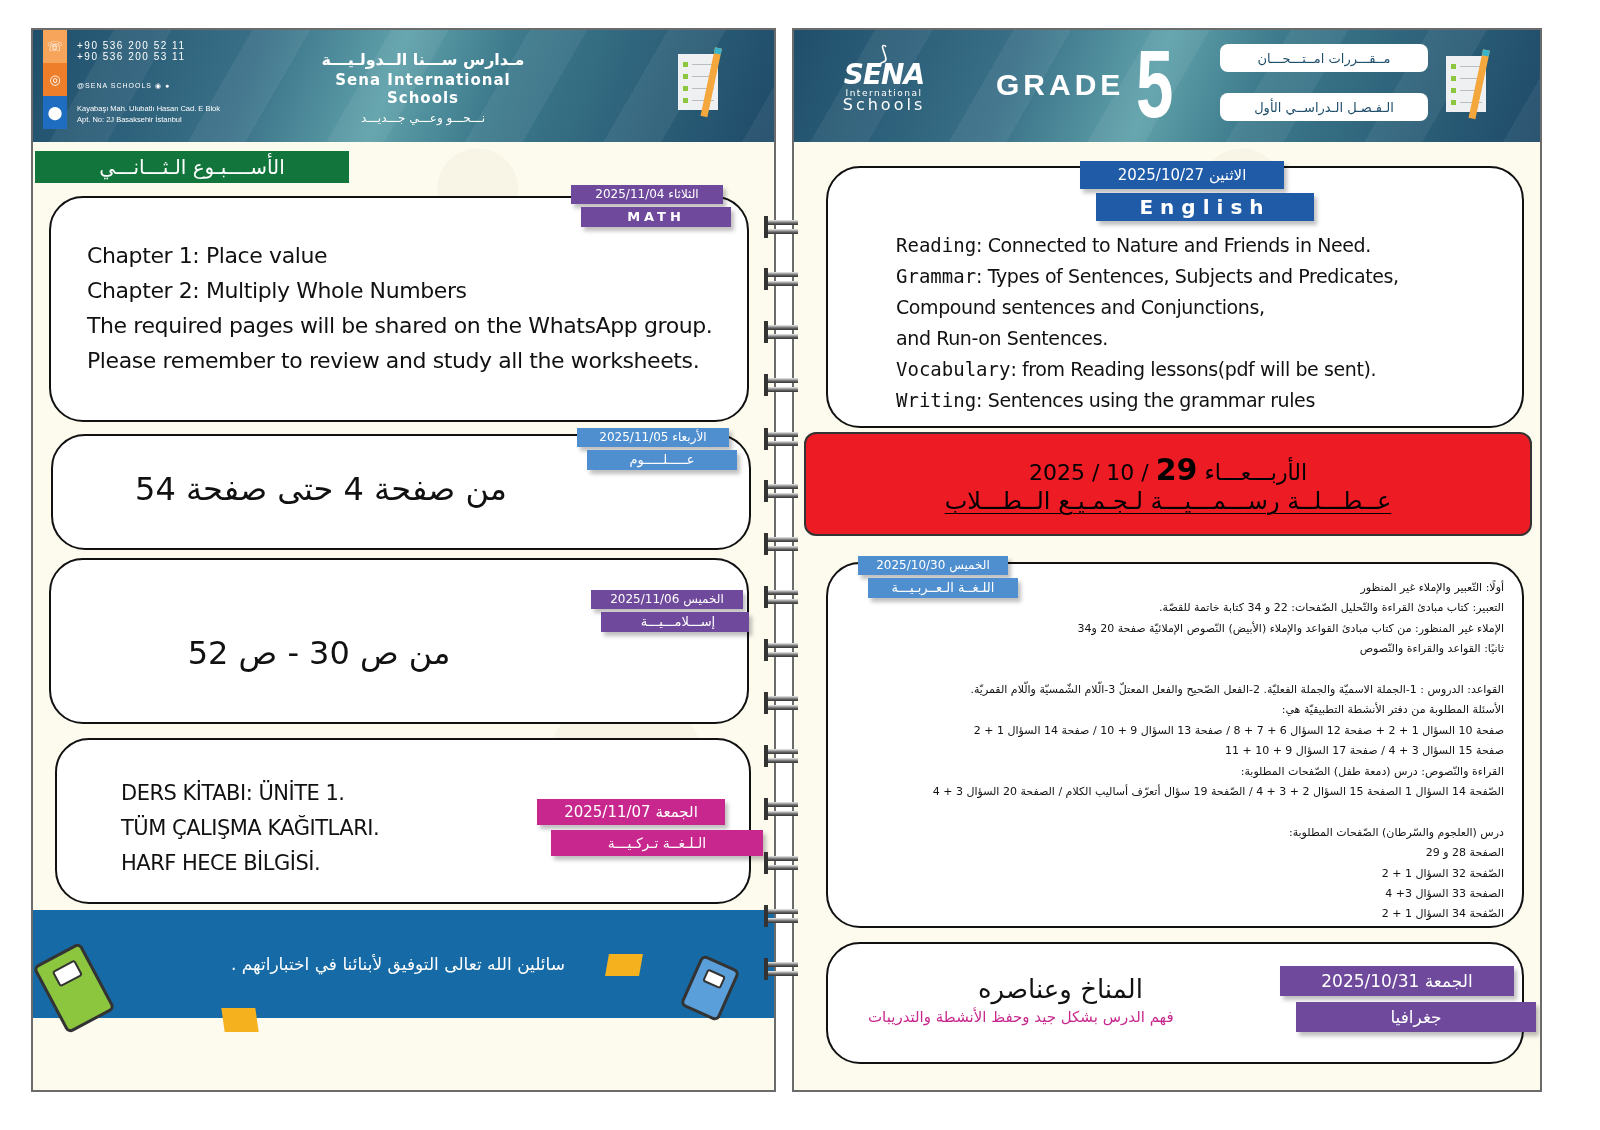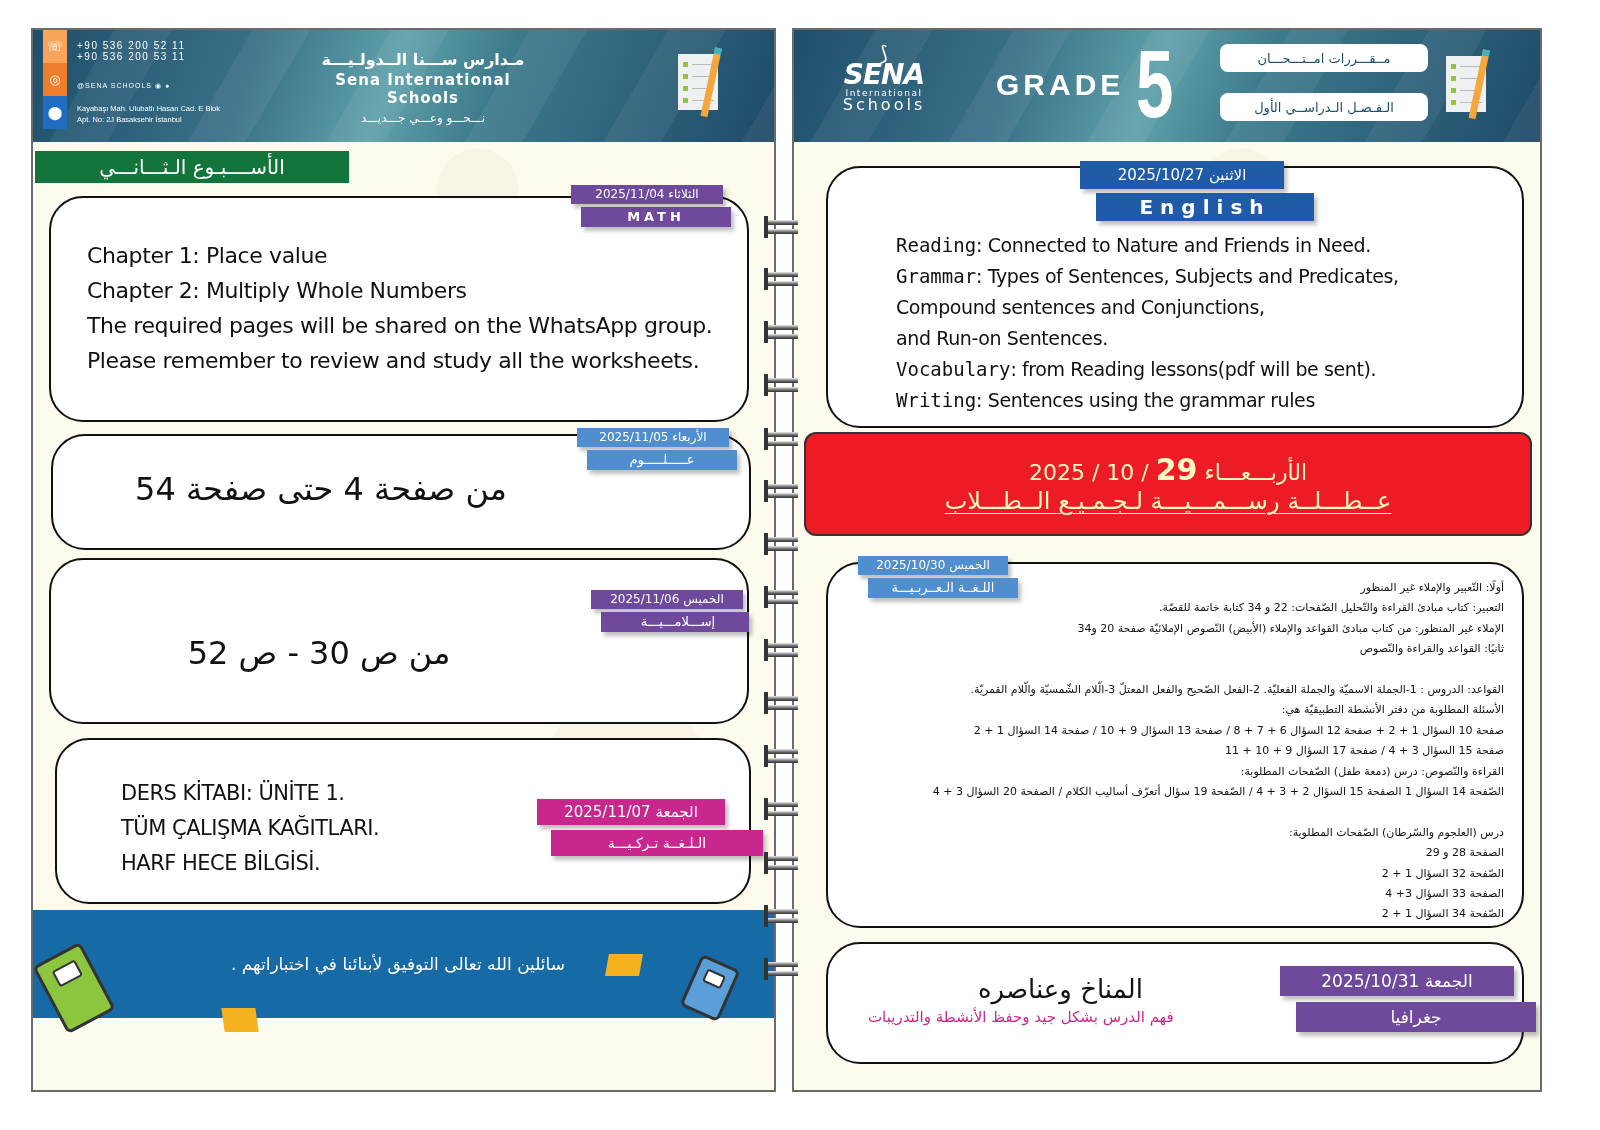--- a/index.html
+++ b/index.html
@@ -80,21 +80,21 @@
   .blessing-text { position: absolute; left: 150px; top: 44px; width: 430px; color: #fff; font-size: 17px; direction: rtl; text-align: center; }
   .yellow-shape { position: absolute; background: #f6b11f; }
   .nb-green { position: absolute; left: 14px; top: 920px; width: 54px; height: 76px; background: #8cc63f; border: 3px solid #333; border-radius: 6px; transform: rotate(-28deg); }
   .nb-green::after, .nb-blue::after { content: ""; position: absolute; left: 12px; top: 10px; width: 22px; height: 14px; background: #fff; border: 2px solid #333; border-radius: 3px; }
   .nb-blue { position: absolute; left: 656px; top: 930px; width: 42px; height: 56px; background: #5a9fd9; border: 3px solid #333; border-radius: 6px; transform: rotate(24deg); }
   .nb-blue::after { left: 8px; top: 8px; width: 16px; height: 10px; }
 
   
   .eng-text { left: 68px; top: 62px; font-size: 19px; line-height: 31px; letter-spacing: -0.4px; }
   .eng-text .k { font-family: "DejaVu Sans Mono", monospace; font-size: 19px; letter-spacing: 0; }
-  .holiday { position: absolute; left: 10px; top: 402px; width: 728px; height: 104px; background: #ed1c24; border: 2px solid #333; border-radius: 12px; color: #fef9c3; text-align: center; direction: rtl; }
+  .holiday { position: absolute; left: 10px; top: 402px; width: 728px; height: 104px; background: #ed1c24; border: 2px solid #333; border-radius: 12px; color: #000000; text-align: center; direction: rtl; }
   .holiday .l1 { font-size: 22px; margin-top: 18px; letter-spacing: 3px; }
   .holiday .l1 .big { font-size: 30px; font-weight: bold; }
   .holiday .l2 { font-size: 24px; letter-spacing: 3px; text-decoration: underline; text-underline-offset: 4px; text-decoration-thickness: 1px; }
 
   .arabic-body { position: absolute; right: 18px; top: 14px; width: 670px; direction: rtl; text-align: right; font-size: 11px; line-height: 20.4px; color: #111; }
   .arabic-body div { min-height: 20.4px; }
 
   .geo-title { position: absolute; left: 150px; top: 30px; font-size: 26px; direction: rtl; color: #111; }
   .geo-sub { position: absolute; left: 40px; top: 64px; font-size: 15px; color: #c8288e; direction: rtl; }
 </style>

